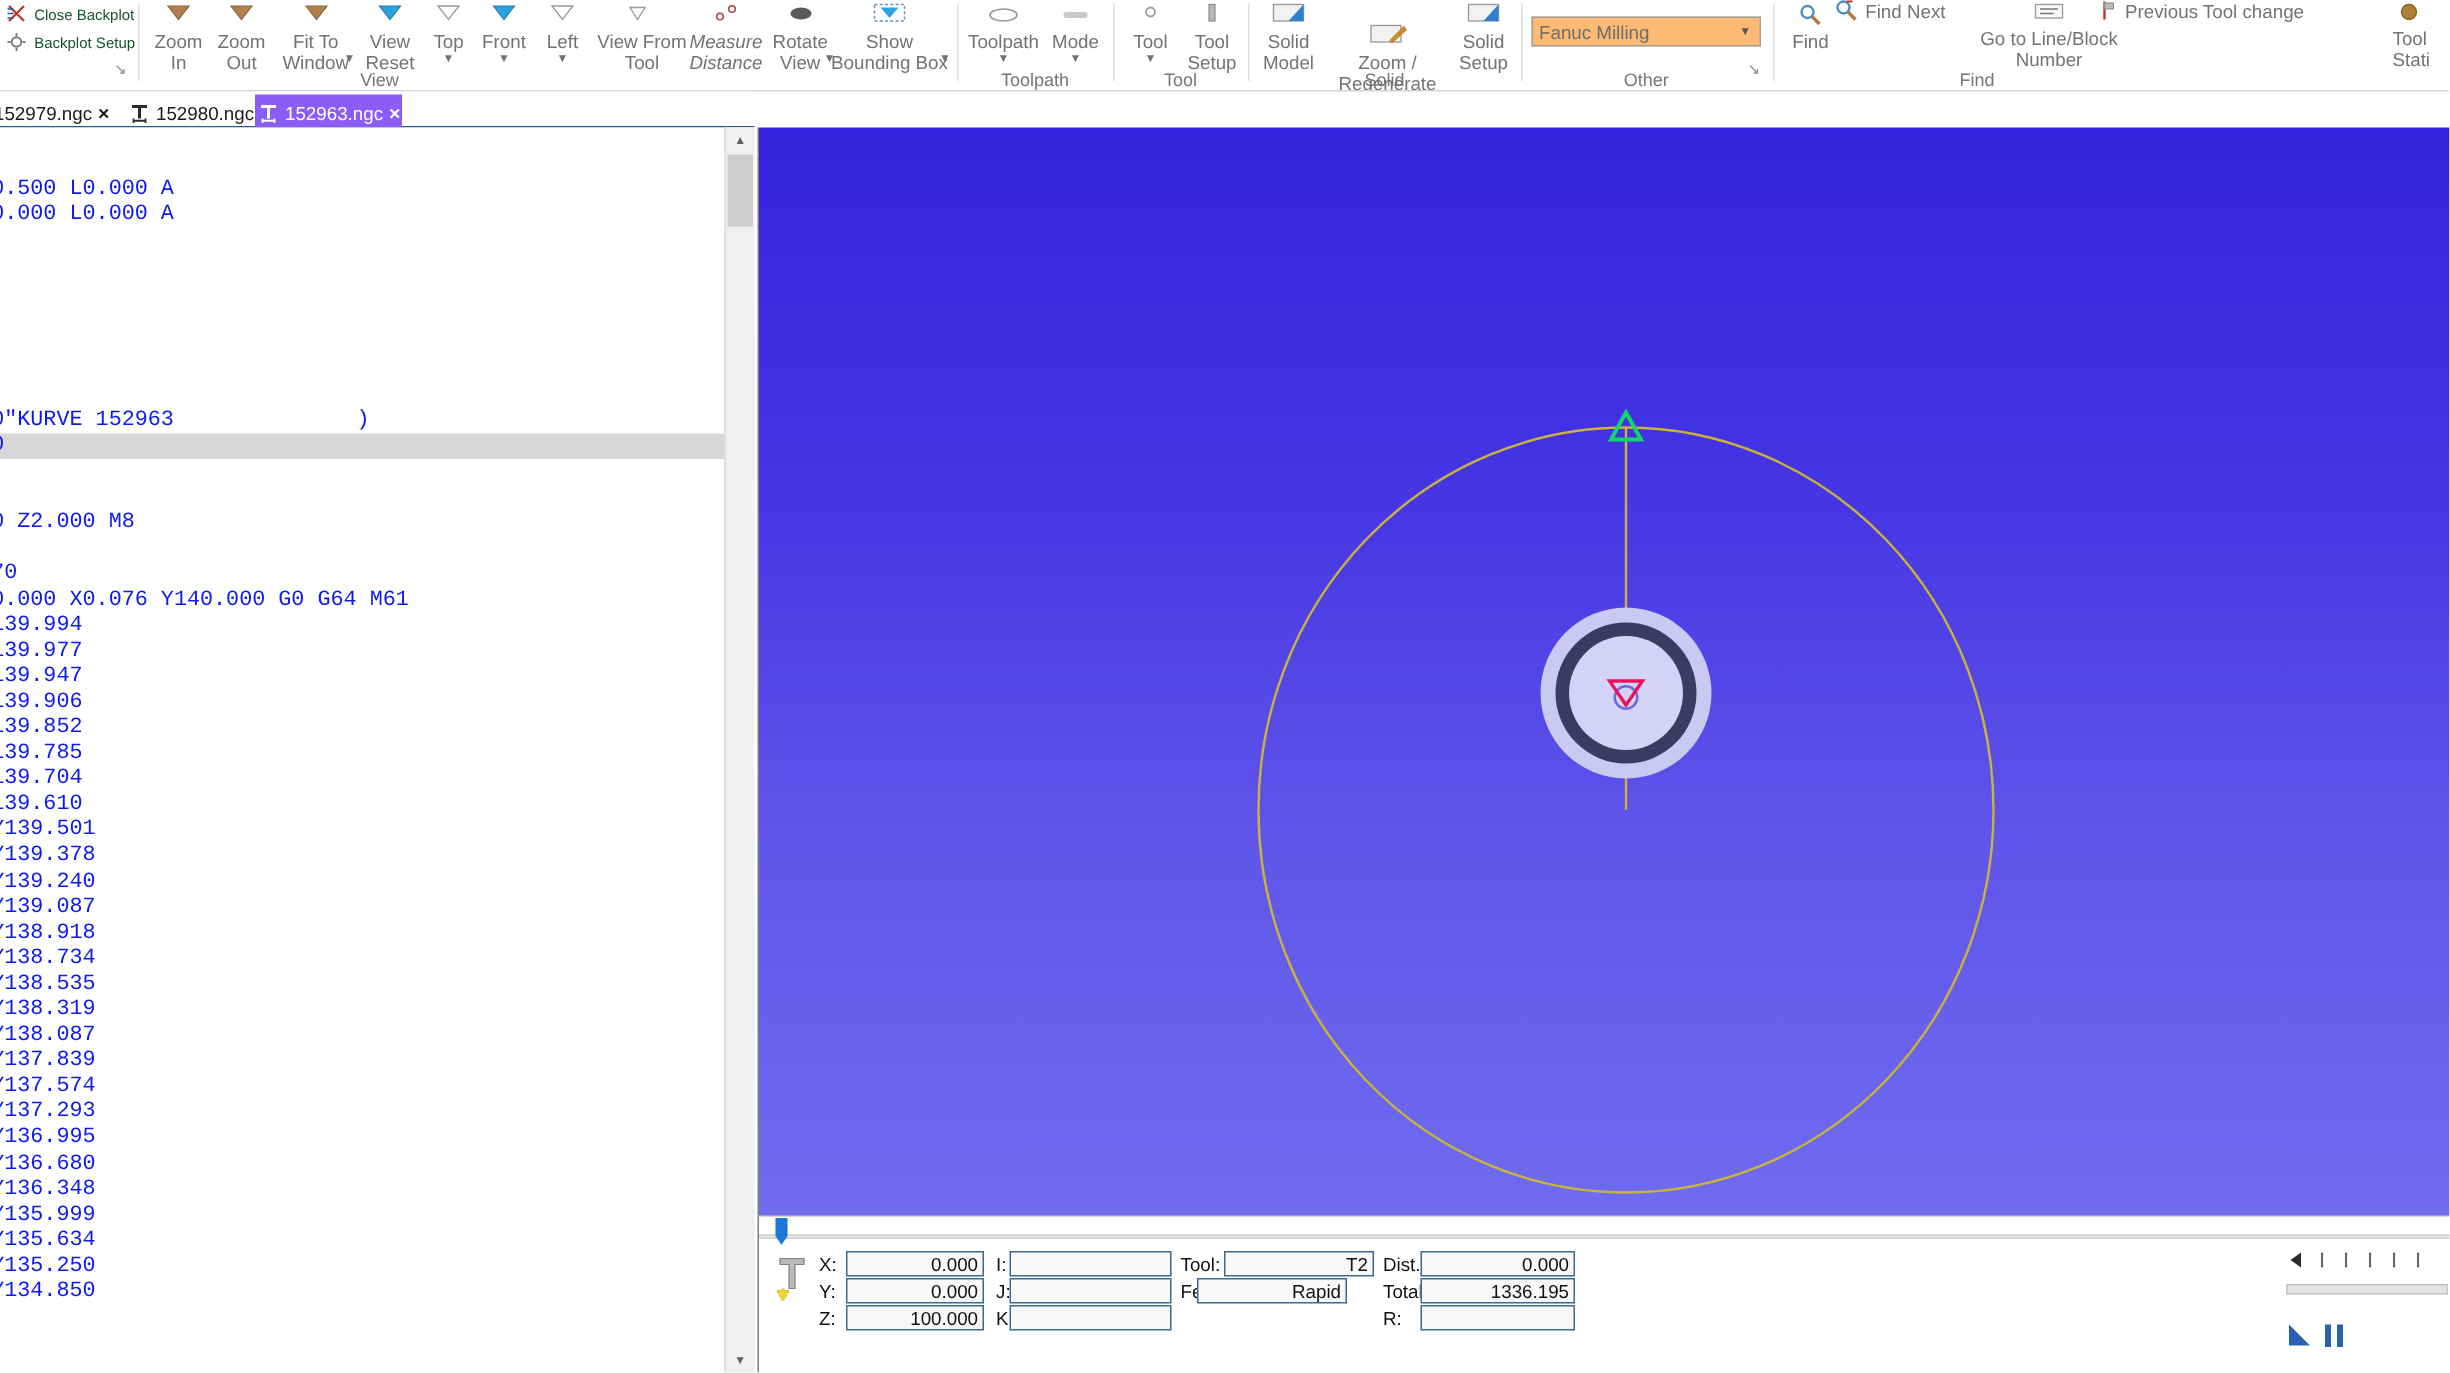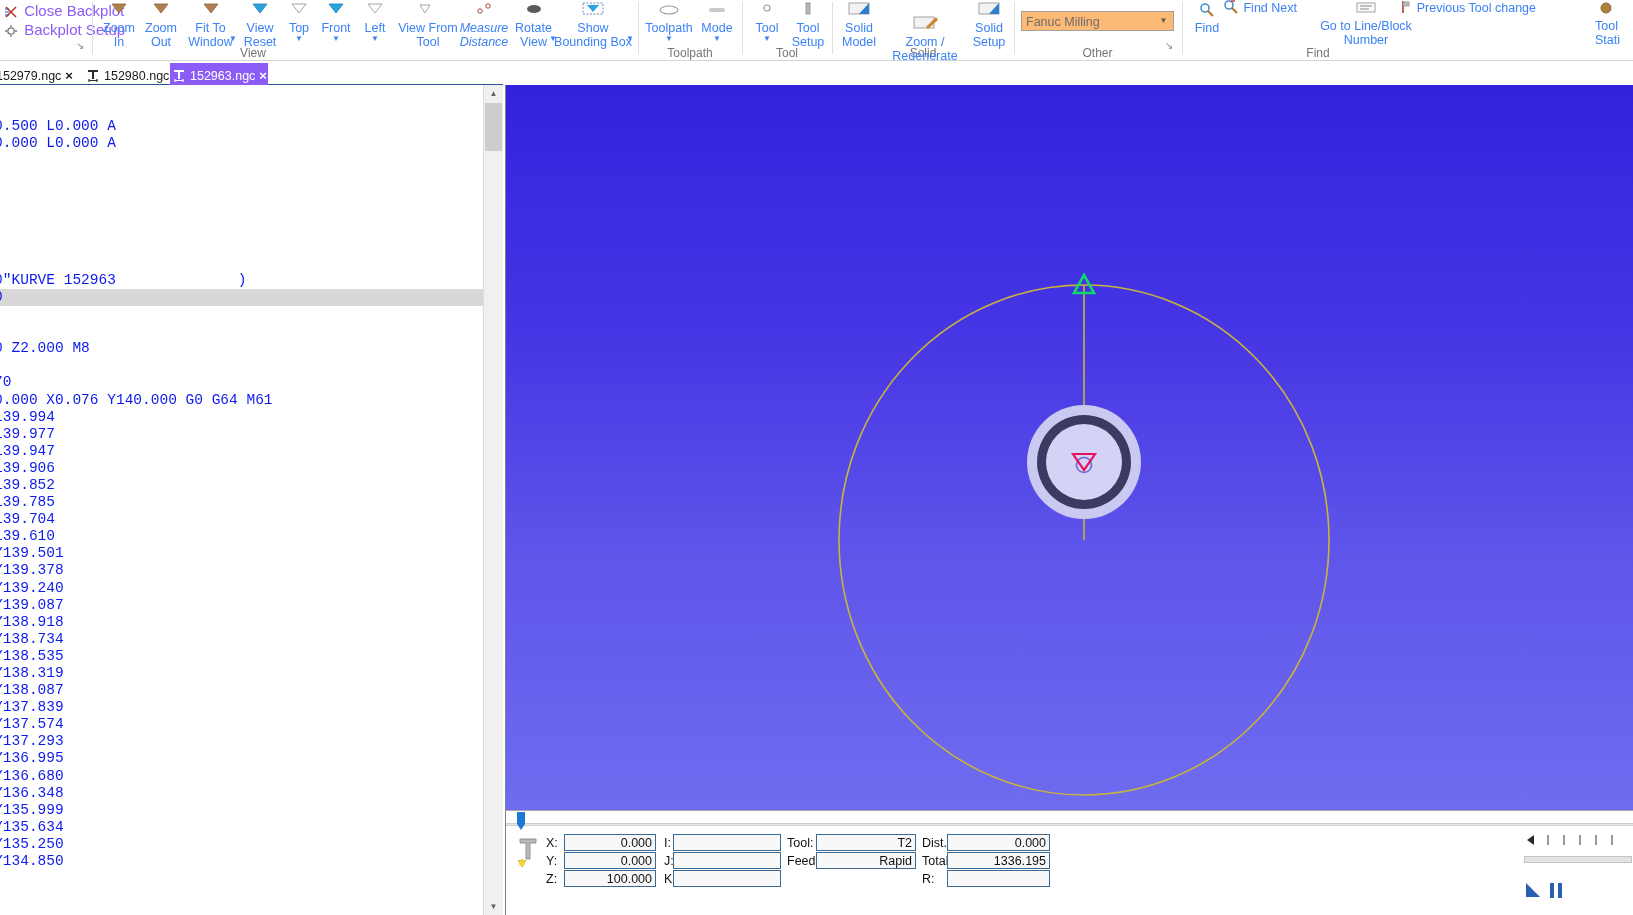--- a/index.html
+++ b/index.html
@@ -24,32 +24,32 @@
   .rib-group .grp-label {
     position: absolute; bottom: 1px; width: 100%;
     text-align: center; font-size: 12px; color: #767676;
   }
   .rib-sep {
     position: absolute; top: 2px; width: 1px; height: 52px;
     background: #e0e0e0;
   }
   .rib-btn {
     position: absolute; text-align: center;
-    font-size: 12.5px; color: #3b82f6; line-height: 14px;
+    font-size: 12.5px; color: #737373; line-height: 14px;
     cursor: default;
   }
   .rib-btn .lbl { display: block; white-space: pre-line; }
   .rib-dd { font-size: 8px; line-height: 7px; display:block; }
 
   
   .ico { display: block; margin: 0 auto; }
 
   
   .cmd-row {
-    position: absolute; font-size: 15px; color: #8b5cf6;
+    position: absolute; font-size: 10px; color: #14532d;
     white-space: nowrap;
   }
   .dlg-launcher {
     position: absolute; font-size: 10px; color: #8a8a8a;
   }
 
   
   #combo-fanuc {
     position: absolute; left: 1021px; top: 11px; width: 153px; height: 20px;
     border: 1px solid #a0a0a0; background: #fdba74;
@@ -549,21 +549,21 @@
   <div class="fld-label" style="left:158px; top:25px;">I:</div>
   <div class="fld-box" style="left:167px; top:23px; width:108px;"></div>
   <div class="fld-label" style="left:158px; top:43px;">J:</div>
   <div class="fld-box" style="left:167px; top:41px; width:108px;"></div>
   <div class="fld-label" style="left:158px; top:61px;">K:</div>
   <div class="fld-box" style="left:167px; top:59px; width:108px;"></div>
 
   <div class="fld-label" style="left:281px; top:25px;">Tool:</div>
   <div class="fld-box" style="left:310px; top:23px; width:100px;">T2</div>
   <div class="fld-label" style="left:281px; top:43px;">Feed:</div>
-  <div class="fld-box" style="left:310px; top:41px; width:100px;padding-left:46px;">Rapid</div>
+  <div class="fld-box" style="left:292px; top:41px; width:100px;padding-left:46px;">Rapid</div>
 
   <div class="fld-label" style="left:416px; top:25px;">Dist.:</div>
   <div class="fld-box" style="left:441px; top:23px; width:103px;">0.000</div>
   <div class="fld-label" style="left:416px; top:43px;">Total:</div>
   <div class="fld-box" style="left:441px; top:41px; width:103px;">1336.195</div>
   <div class="fld-label" style="left:416px; top:61px;">R:</div>
   <div class="fld-box" style="left:441px; top:59px; width:103px;"></div>
 
   <div class="mini-ruler" style="left:1020px; top:22px;">
     <svg width="100" height="14" viewBox="0 0 100 14">

